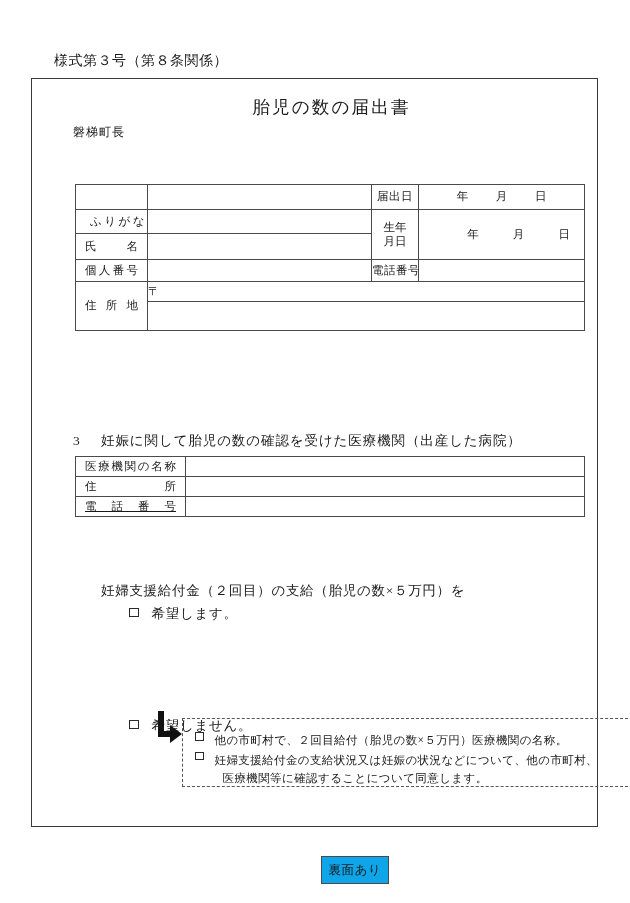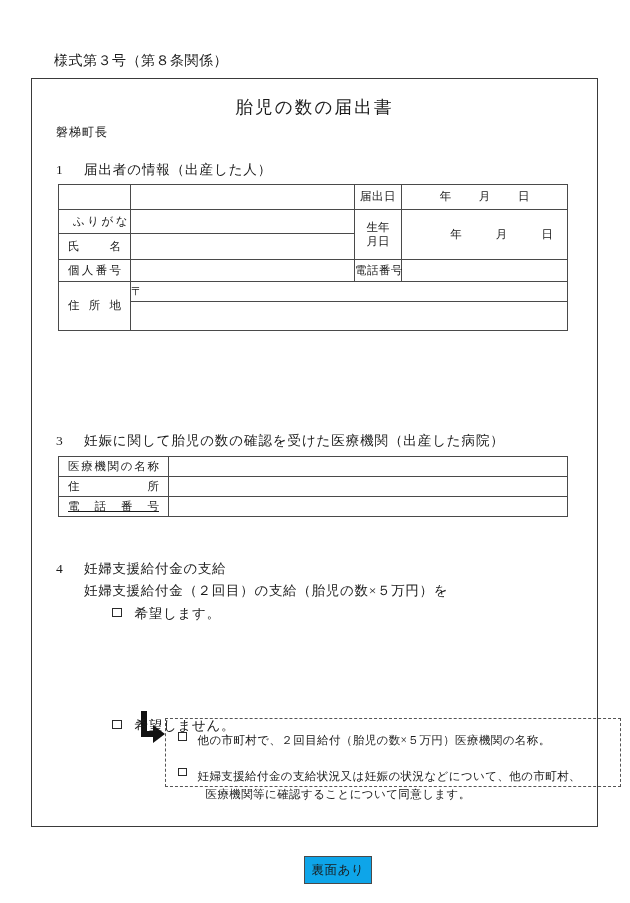--- a/index.html
+++ b/index.html
@@ -33,21 +33,21 @@
     left: 31px;
     top: 78px;
     width: 567px;
     height: 749px;
     border: 1.4px solid #3a3a3a;
     box-sizing: border-box;
   }
 
   .inner {
     position: absolute;
-    left: 0; top: 0;
+    left: 17px; top: 0;
     width: 100%;
     height: 100%;
   }
 
   
   .doc-title {
     position: absolute;
     left: 0;
     top: 16px;
     width: 100%;
@@ -231,23 +231,20 @@
 <body>
 
 <div class="form-no">様式第３号（第８条関係）</div>
 
 <div class="page-frame">
   <div class="inner">
 
     <div class="doc-title">胎児の数の届出書</div>
     <div class="addressee">磐梯町長</div>
 
-    <div class="sec-head" style="left:24px; top:82px;">
-      <span class="sec-num">1</span><span>届出者の情報（出産した人）</span>
-    </div>
 
     <table class="grid" style="left:26px; top:105px; width:509px;">
       <colgroup>
         <col style="width:72px">
         <col style="width:224px">
         <col style="width:47px">
         <col style="width:166px">
       </colgroup>
       <tbody>
 
@@ -357,43 +354,40 @@
         </tr>
         <tr style="height:20px;text-decoration:underline;">
           <td>
             <span class="lbl-spread">電　話　番　号</span>
           </td>
           <td></td>
         </tr>
       </tbody>
     </table>
 
-    <div class="s4-line" style="left:24px; top:481px;">
-      <span class="sec-num">4</span><span>妊婦支援給付金の支給</span>
-    </div>
     <div class="s4-line" style="left:52px; top:503px;">妊婦支援給付金（２回目）の支給（胎児の数×５万円）を</div>
 
     <div class="s4-line" style="left:80px; top:526px;">
       <span class="cbx"></span><span>希望します。</span>
     </div>
 
     <svg class="hook-arrow" viewBox="0 0 26 36">
       <path d="M5 2 L5 25 L17 25" stroke="#111" stroke-width="6" fill="none"></path>
       <path d="M14 16 L26 25 L14 34 Z" fill="#111"></path>
     </svg>
 
     <div class="consent-box">
       <div style="padding:6px 10px 0 12px;">
         <div class="consent-item">
           <span class="cbx-sm"></span>
           <span class="txt">
             <span>他の市町村で、２回目給付（胎児の数×５万円）医療機関の名称。</span>
           </span>
         </div>
-        <div class="consent-item" style="margin-top:18px;">
+        <div class="consent-item" style="margin-top:2px;">
           <span class="cbx-sm"></span>
           <span class="txt">
             <span>妊婦支援給付金の支給状況又は妊娠の状況などについて、他の市町村、</span>
             <span class="l2">医療機関等に確認することについて同意します。</span>
           </span>
         </div>
       </div>
     </div>
 
     <div class="s4-line" style="left:80px; top:638px;">

